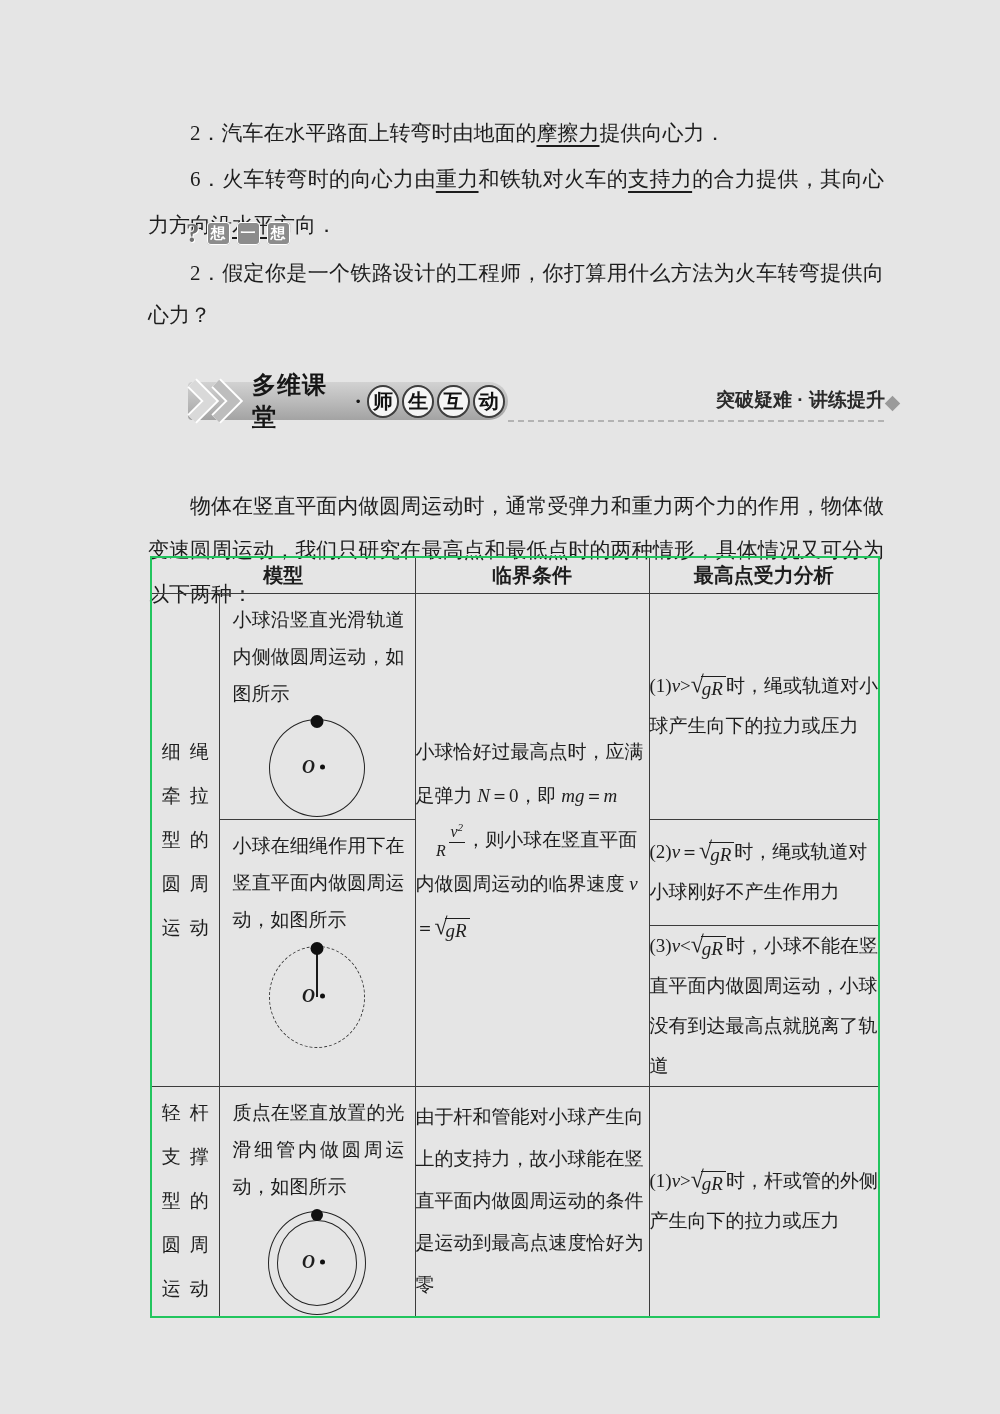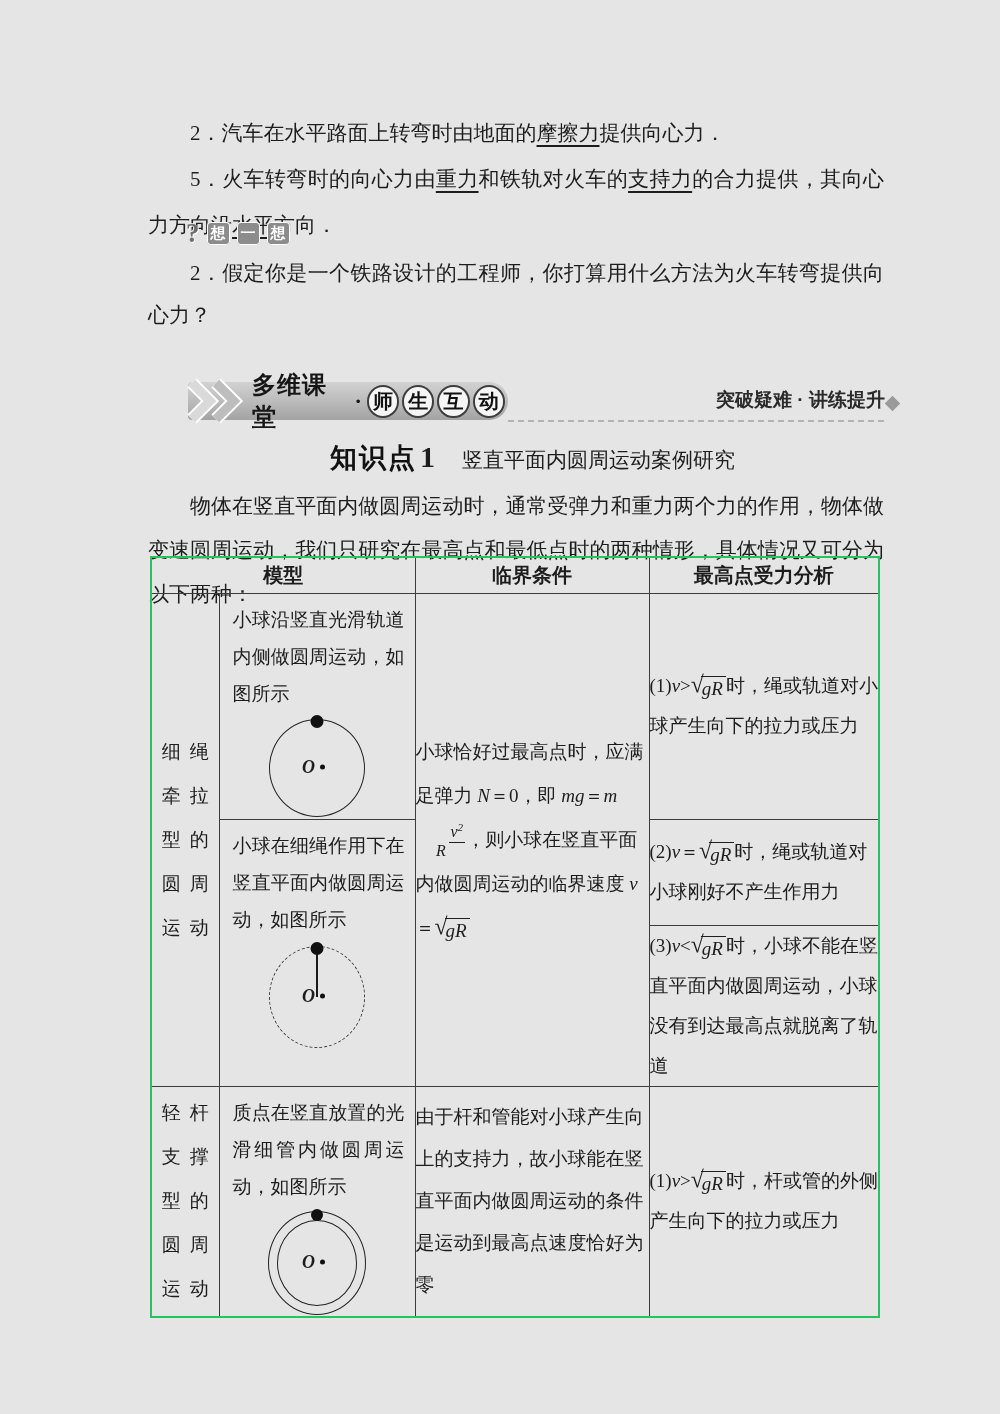--- a/index.html
+++ b/index.html
@@ -101,21 +101,21 @@
   .cdot{position:absolute;width:5px;height:5px;background:#101010;border-radius:50%;
         left:50%;top:50%;transform:translate(3px,-70%);}
 </style>
 </head>
 <body>
 
 <div class="page">
 
   <div class="abs para" id="note2"><span>2．汽车在水平路面上转弯时由地面的</span><span class="ul">摩擦力</span><span>提供向心力．</span></div>
 
-  <div class="abs para" id="note3"><span>5．火车转弯时的向心力由</span><span class="ul">重力</span><span>和铁轨对火车的</span><span class="ul">支持力</span><span>的合力提供，其向心力方向沿</span><span class="ul">水平</span><span>方向．</span></div>
+  <div class="abs para" id="note3"><span>6．火车转弯时的向心力由</span><span class="ul">重力</span><span>和铁轨对火车的</span><span class="ul">支持力</span><span>的合力提供，其向心力方向沿</span><span class="ul">水平</span><span>方向．</span></div>
 
   <div class="abs" id="think">
     <span class="qmark">?</span>
     <span class="tbox">想</span>
     <span class="tbox">一</span>
     <span class="tbox">想</span>
   </div>
 
   <div class="abs para" id="question">2．假定你是一个铁路设计的工程师，你打算用什么方法为火车转弯提供向心力？</div>
 
@@ -135,25 +135,20 @@
       <span class="ccirc">互</span>
       <span class="ccirc">动</span>
     </div>
     <div class="dashes"></div>
     <div class="banner-right">
       <span>突破疑难 · 讲练提升</span>
       <span class="diamond"></span>
     </div>
   </div>
 
-  <div class="abs" id="kp">
-    <span class="kp-label">知识点</span>
-    <span class="kp-num">1</span>
-    <span class="kp-title">竖直平面内圆周运动案例研究</span>
-  </div>
 
   <div class="abs para" id="intro">物体在竖直平面内做圆周运动时，通常受弹力和重力两个力的作用，物体做变速圆周运动，我们只研究在最高点和最低点时的两种情形，具体情况又可分为以下两种：</div>
 
   <table id="ktable">
     <colgroup>
         <col style="width:68px">
         <col style="width:196px">
         <col style="width:234px">
         <col style="width:230px">
       </colgroup>

